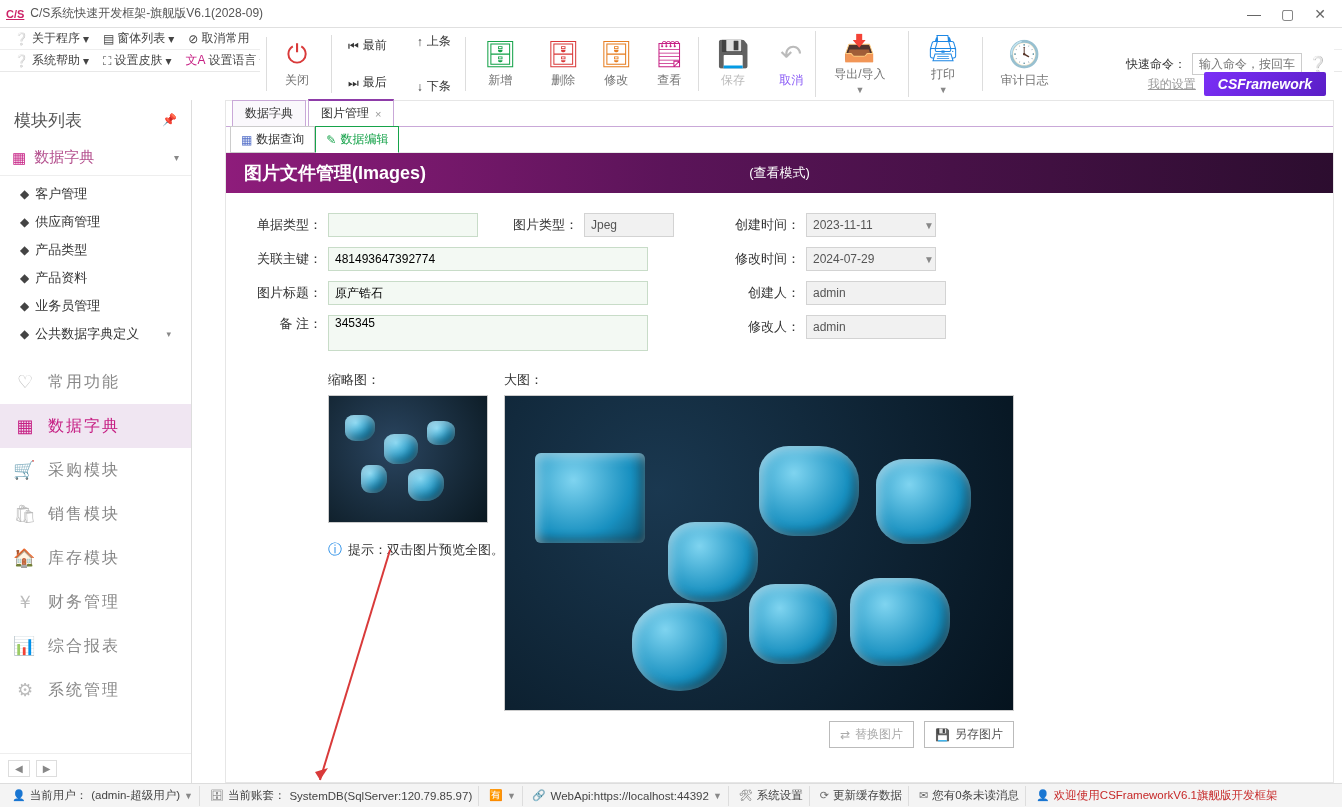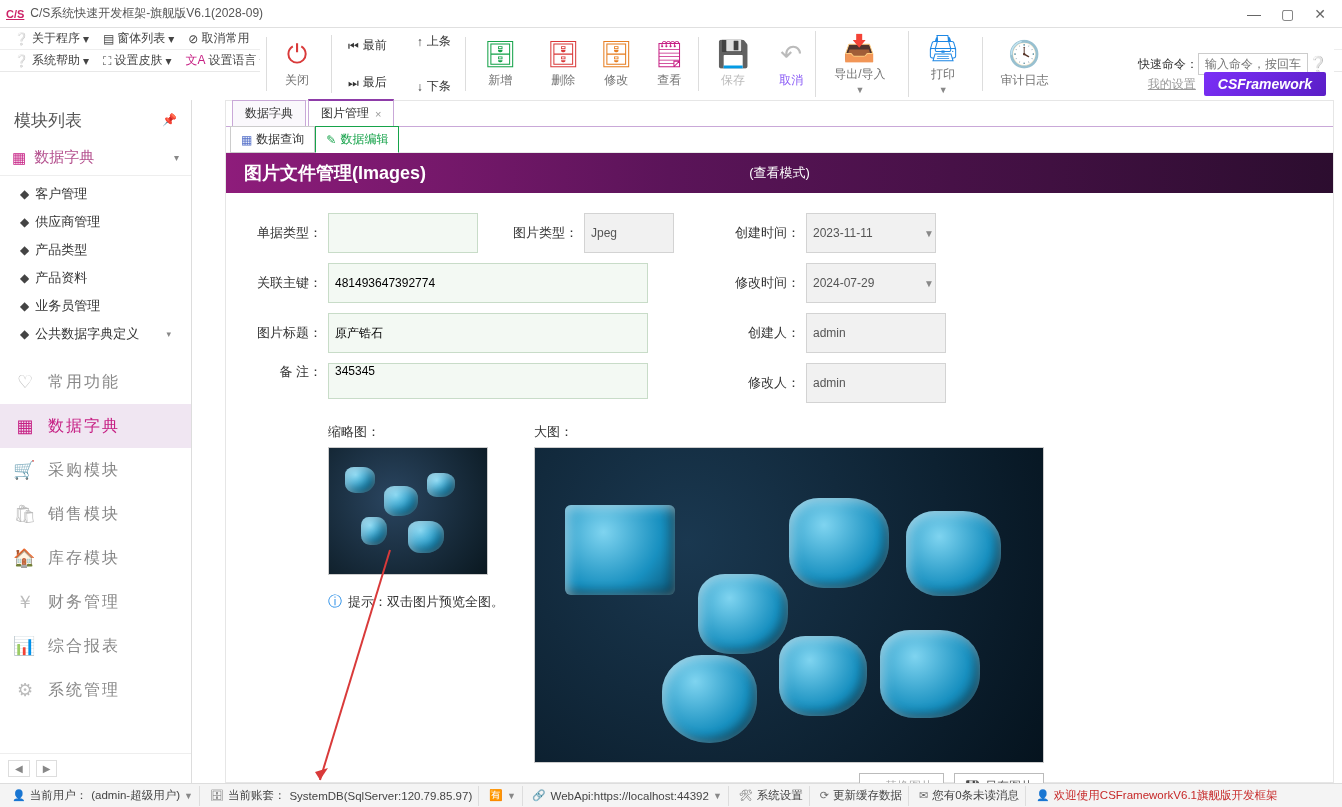--- a/index.html
+++ b/index.html
@@ -23,21 +23,21 @@
 
 
 .toolbar { position: absolute; top: 28px; left: 260px; right: 8px; height: 72px; display: flex; align-items: center; gap: 4px; padding: 0 6px; background:#fff; }
 .toolbar .grp { display: flex; flex-direction: column; align-items: center; gap: 4px; padding: 0 4px;}
 .toolbar .biggrp { border-left: 1px solid #ddd; padding: 0 10px; display:flex; flex-direction: column; align-items: center; }
 .toolbar .bigbtn { display: flex; flex-direction: column; align-items: center; gap: 2px; padding: 2px 8px; cursor: pointer; }
 .toolbar .bigbtn .bigicon { font-size: 26px; }
 .toolbar .bigbtn .lbl { font-size: 12px; color: #737373; }
 .toolbar .smallbtn { display: flex; align-items: center; gap: 4px; padding: 2px 6px; cursor: pointer; font-size: 12px; }
 .toolbar .spacer { flex: 1; }
-.toolbar .quickcmd { display: flex; align-items: center; }
+.toolbar .quickcmd { display: flex; align-items: center; gap: 6px; }
 .toolbar .quickcmd input { width: 110px; height: 22px; border: 1px solid #ccc; padding: 0 6px; font-size: 12px; }
 .toolbar .right-links { position: absolute; right: 8px; bottom: 4px; display: flex; align-items: center; gap: 8px; }
 .toolbar .right-links a { color: #999; text-decoration: underline; font-size: 12px; }
 .toolbar .brand { background: linear-gradient(135deg,#7b2ff7,#5a1ec6); color: #fff; padding: 4px 14px; font-size: 14px; font-style: italic; font-weight: bold; border-radius: 2px; }
 
 
 .sidebar { position: absolute; top: 100px; left: 0; width: 192px; bottom: 24px; border-right: 1px solid #ddd; background:#fff; display: flex; flex-direction: column; }
 .sidebar .shead { height: 40px; display: flex; align-items: center; padding: 0 14px; font-size: 17px; color: #555; justify-content: space-between; }
 .sidebar .pin { font-size: 12px; color: #999;}
 .sidebar .panel-hd { padding: 8px 12px; font-size: 15px; color: #b4508e; display:flex; align-items:center; gap:8px; border-bottom: 1px solid #eee;}
@@ -66,28 +66,28 @@
 .subtabs .stab:not(.active) .sico { color: #5570c9; }
 
 .formheader { height: 40px; background: linear-gradient(90deg, #8e1c7b 0%, #5b1459 40%, #2c0d2f 100%); color: #fff; display: flex; align-items: center; padding: 0 18px; position: relative; }
 .formheader .fhtitle { font-size: 18px; font-weight: bold; }
 .formheader .fhmode { position: absolute; left: 50%; transform: translateX(-50%); font-size: 13px; }
 
 .formbody { padding: 20px 30px; display: flex; gap: 60px; }
 .formcol { display: flex; flex-direction: column; gap: 10px; }
 .frow { display: flex; align-items: center; gap: 6px; }
 .frow .flabel { width: 66px; text-align: right; color: #333; font-size: 13px; }
-.frow .finput { width: 150px; height: 40px; border: 1px solid #c8dcc8; background: #f3f9f3; padding: 0 6px; font-size: 12px; }
+.frow .finput { width: 150px; height: 24px; border: 1px solid #c8dcc8; background: #f3f9f3; padding: 0 6px; font-size: 12px; }
 .frow .finput.wide { width: 320px; }
 .frow .finput.sel { background:#f3f9f3; position:relative;}
 .frow .finput.ro { background:#f1f1f1; border-color:#d3d3d3; color:#555; }
 .frow .dropdown-ico { margin-left:-22px; width:18px; text-align:center; color:#888; font-size:10px; pointer-events:none;}
 .frow textarea.finput { height: 36px; resize:none; }
 
-.imgsection { padding: 0 30px 20px; display: flex; gap: 30px; align-items: flex-start;}
+.imgsection { padding: 0 30px 20px; display: flex; align-items: flex-start;}
 .imgcol .ilabel { font-size: 13px; margin-bottom: 6px; display:block;}
 .thumbbox { width: 160px; height: 128px; border: 1px solid #ccc; background: radial-gradient(circle at 40% 40%, #2a4560 0%, #0a1820 100%); position:relative;}
 .bigbox { width: 510px; height: 316px; border: 1px solid #ccc; background: radial-gradient(circle at 30% 30%, #1a3850 0%, #05131e 100%); position:relative;}
 .gem { position:absolute; border-radius: 30% 40% 50% 35%; background: radial-gradient(circle at 35% 30%, #7fd4f0, #1890c0 60%, #0a5070); box-shadow: inset 3px 3px 12px rgba(255,255,255,0.5), inset -4px -4px 10px rgba(0,0,0,0.4);}
 .hint { margin-top: 18px; display:flex; align-items:center; gap:6px; font-size: 13px; color:#333;}
 .hint .hico { color:#1e88e5; font-size:14px;}
 
 .imgbtns { display:flex; gap:10px; justify-content:flex-end; margin-top: 10px;}
 .ibtn { display:flex; align-items:center; gap:5px; padding: 4px 10px; border:1px solid #bbb; background:#fff; font-size:12px; cursor:pointer; color:#555;}
 .ibtn.disabled { color:#aaa; }

